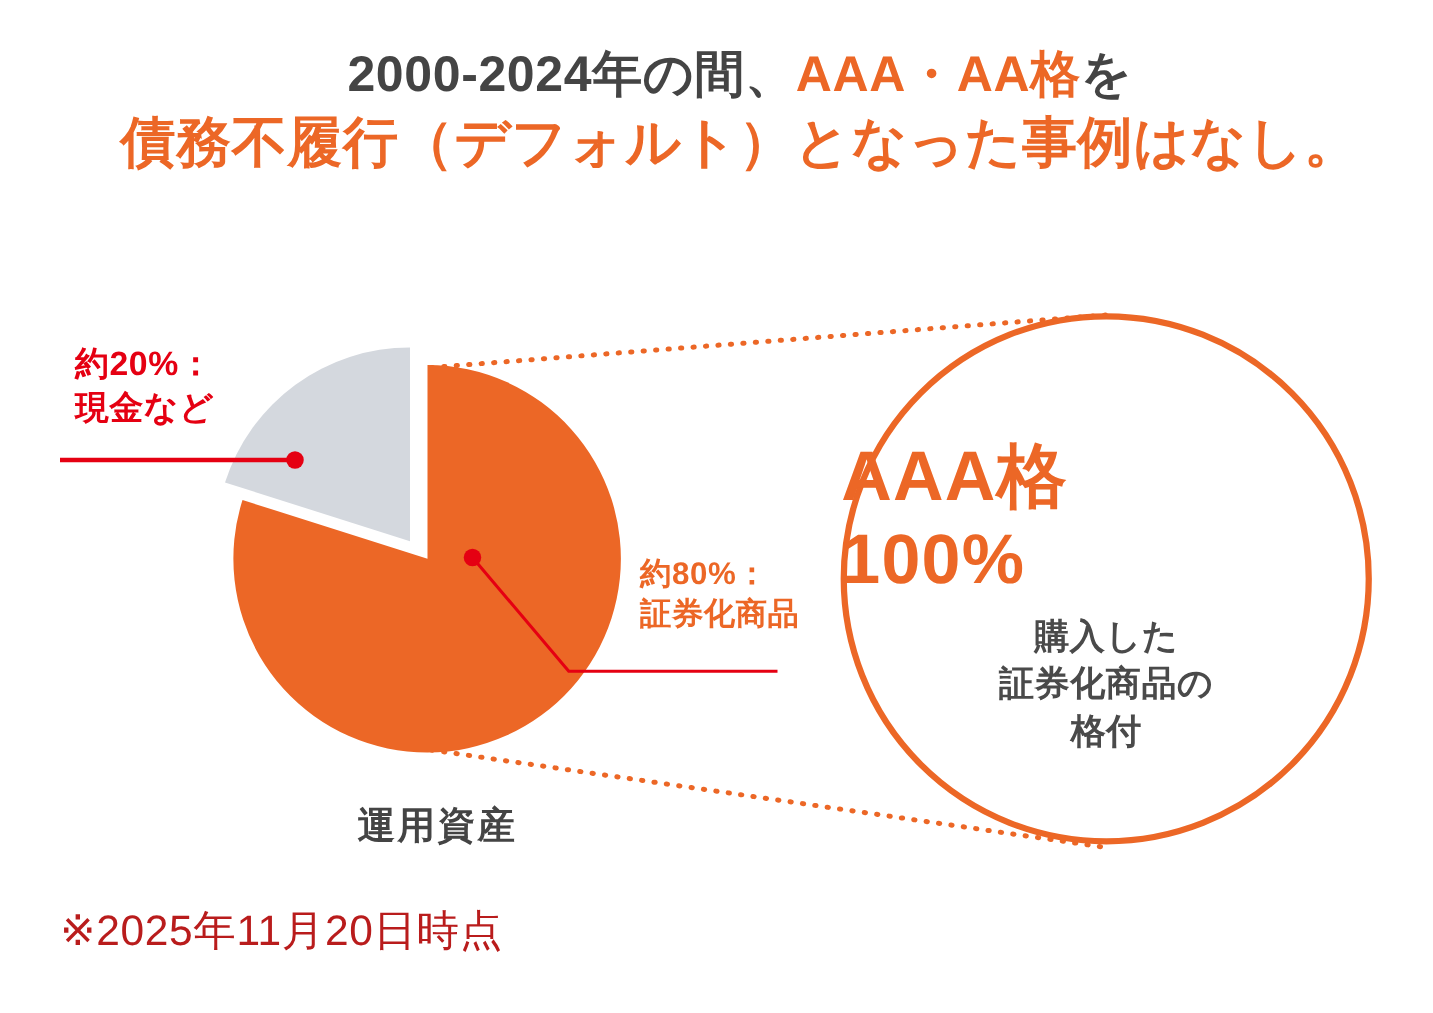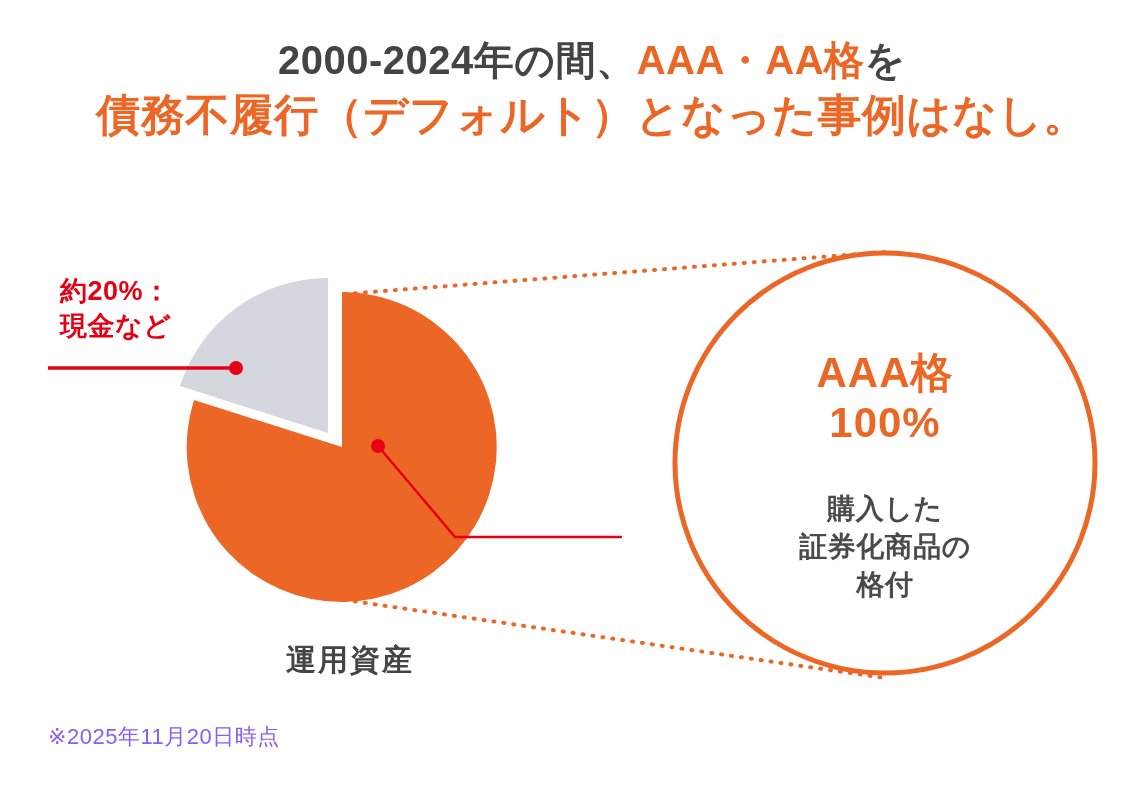--- a/index.html
+++ b/index.html
@@ -70,22 +70,21 @@
     font-size: 25px;
     color: #ec6726;
     letter-spacing: 0.5px;
   }
 
   #circle-rating {
     position: absolute;
     left: 673px;
     top: 348px;
     width: 424px;
-    text-align: center;
-    font-size: 42px;
+    font-size: 56px;
     font-weight: 700;
     color: #ec6726;
     line-height: 1.18;
     letter-spacing: 1px;
     white-space: pre-line;
   }
 
   #circle-caption {
     position: absolute;
     left: 673px;
@@ -109,23 +108,23 @@
     font-size: 30px;
     font-weight: 700;
     color: #444444;
     letter-spacing: 2px;
   }
 
   #footnote {
     position: absolute;
     left: 48px;
     top: 722px;
-    font-size: 22px;
+    font-size: 34px;
     font-weight: 400;
-    color: #8b5cf6;
+    color: #b91c1c;
     letter-spacing: 0.5px;
   }
 </style>
 </head>
 <body>
 
 <div id="card">
 
   <div id="title">
     <span class="title-line tl1"><span class="ink">2000-2024年の間、</span><span class="orange">AAA・AA格</span><span class="ink">を</span></span>
@@ -149,20 +148,22 @@
 
     <polyline points="378,446 455,537 622,537" fill="none" stroke="#e50012" stroke-width="2.5"></polyline>
     <circle cx="378" cy="446" r="7" fill="#e50012"></circle>
 
     <circle cx="885" cy="463" r="210" fill="#ffffff" stroke="#ec6726" stroke-width="5"></circle>
   </svg>
 
   <div class="fig-label" id="label-cash">約20%：
 現金など</div>
 
+  <div class="fig-label" id="label-sec">約80%：
+証券化商品</div>
 
   <div id="circle-rating">AAA格
 100%</div>
 
   <div id="circle-caption">購入した
 証券化商品の
 格付</div>
 
   <div id="label-assets">運用資産</div>
 

